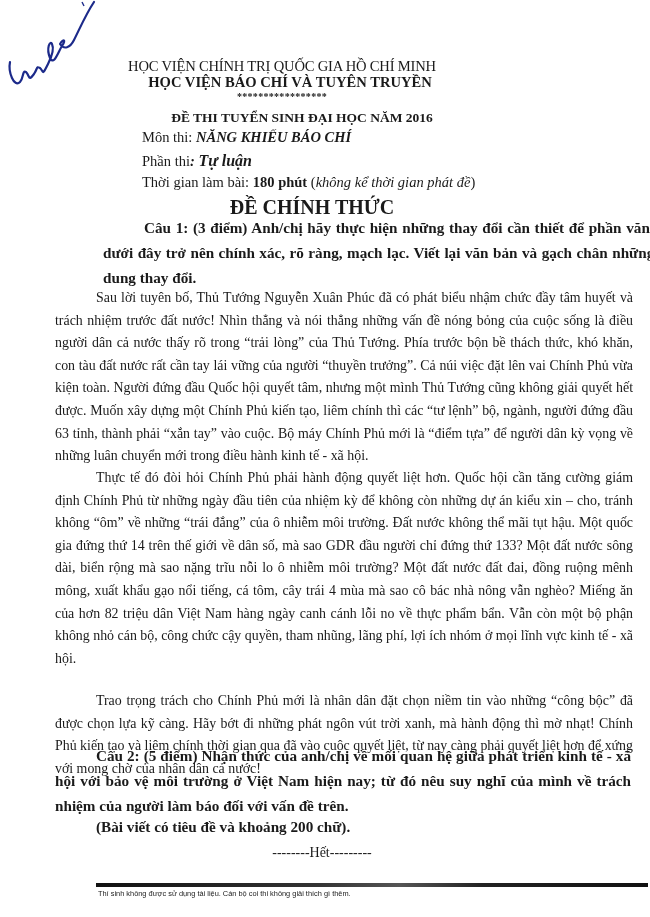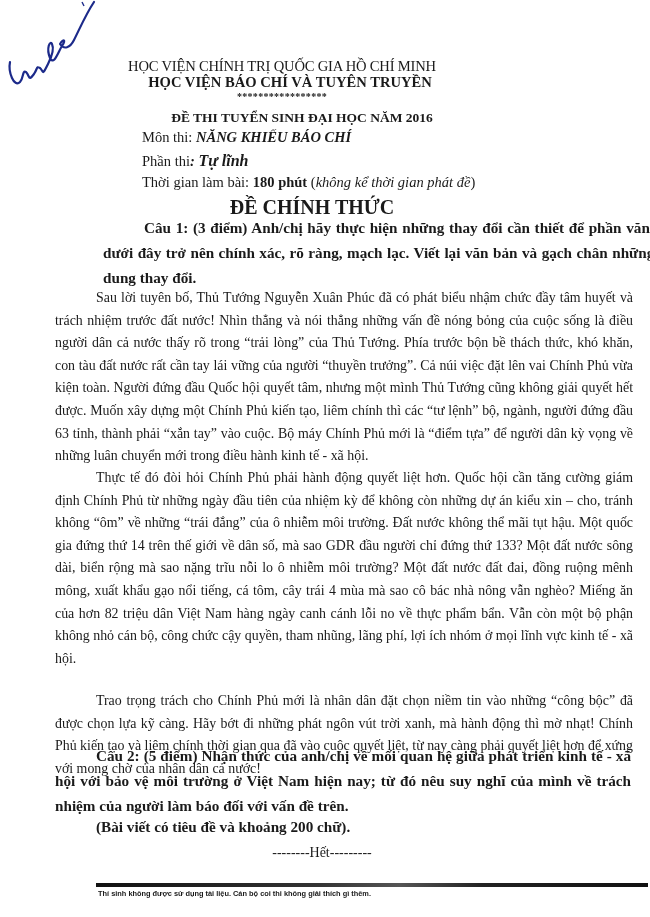--- a/index.html
+++ b/index.html
@@ -37,21 +37,21 @@
   .p1 { top: 287px; }
   .p2 { top: 467px; }
   .p3 { top: 660px; margin-top: 30px; }
   .q2 { top: 743px; }
   .q2-note { top: 818px; left: 96px; font-size: 15.2px; font-weight: bold; }
   .end-mark { top: 845px; font-size: 14px; left: 40px; }
   .rule {
     position: absolute; left: 96px; top: 883px; width: 552px; height: 4px;
     background: linear-gradient(90deg, #111 0%, #333 40%, #555 55%, #222 70%, #111 100%);
   }
-  .footnote { left: 98px; font-size: 7.4px; font-weight: bold; font-family: "Liberation Sans", sans-serif; }
+  .footnote { left: 98px; font-size: 7.4px; font-weight: normal; font-family: "Liberation Sans", sans-serif; }
   .fn1 { top: 889px; }
   .fn2 { top: 932px; }
 </style>
 </head>
 <body>
 
 <div class="signature">
   <svg width="92" height="100" viewBox="0 0 92 100">
     <path d="M6 62 C 4 72, 10 88, 16 82 C 20 78, 18 70, 22 72 C 26 76, 24 82, 30 74 C 34 68, 32 66, 36 68 C 40 72, 38 76, 44 64 C 48 56, 50 48, 48 44 C 46 40, 42 48, 46 58 C 50 66, 54 52, 58 46 C 62 40, 60 38, 56 44 C 60 50, 66 48, 70 40 C 76 28, 82 14, 90 2" fill="none" stroke="#1c2a8a" stroke-width="2.2" stroke-linecap="round" stroke-linejoin="round"></path>
     <path d="M78 2 L 80 6" stroke="#1c2a8a" stroke-width="1.4" fill="none"></path>
@@ -60,21 +60,21 @@
 
 <div class="abs center h-ministry">HỌC VIỆN CHÍNH TRỊ QUỐC GIA HỒ CHÍ MINH</div>
 <div class="abs center h-academy">HỌC VIỆN BÁO CHÍ VÀ TUYÊN TRUYỀN</div>
 <div class="abs center h-stars">*****************</div>
 <div class="abs center h-exam">ĐỀ THI TUYỂN SINH ĐẠI HỌC NĂM 2016</div>
 
 <div class="abs meta meta-subject">
   <span>Môn thi: </span><b><i>NĂNG KHIẾU BÁO CHÍ</i></b>
 </div>
 <div class="abs meta meta-part">
-  <span>Phần thi</span><b><i>: </i></b><b><i class="val">Tự lĩnh</i></b>
+  <span>Phần thi</span><b><i>: </i></b><b><i class="val">Tự luận</i></b>
 </div>
 <div class="abs meta meta-time">
   <span>Thời gian làm bài: </span><b>180 phút</b><span> (</span><i>không kể thời gian phát đề</i><span>)</span>
 </div>
 
 <div class="abs center official">ĐỀ CHÍNH THỨC</div>
 
 <div class="abs q-block q1">
   <div class="lead">Câu 1: (3 điểm) Anh/chị hãy thực hiện những thay đổi cần thiết để phần văn bản dưới đây trở nên chính xác, rõ ràng, mạch lạc. Viết lại văn bản và gạch chân những nội dung thay đổi.</div>
 </div>

